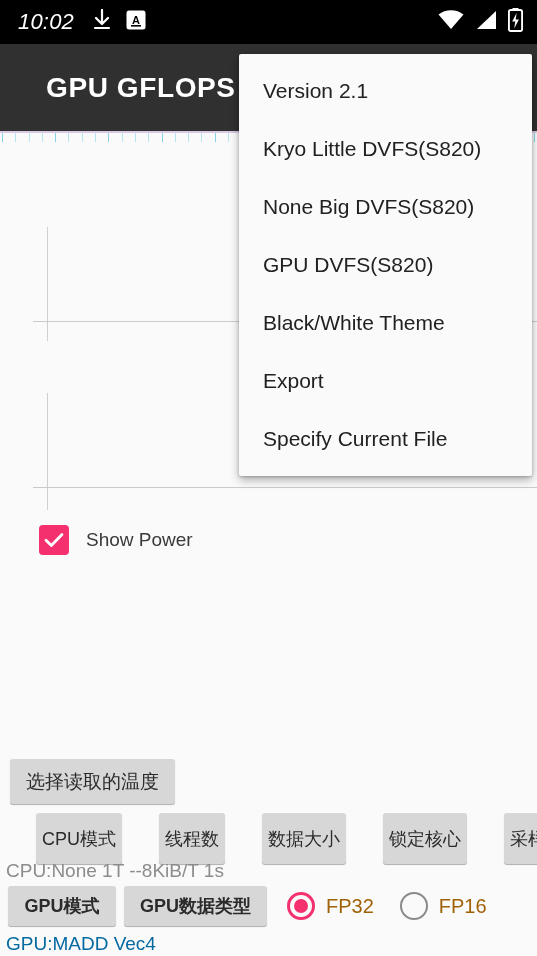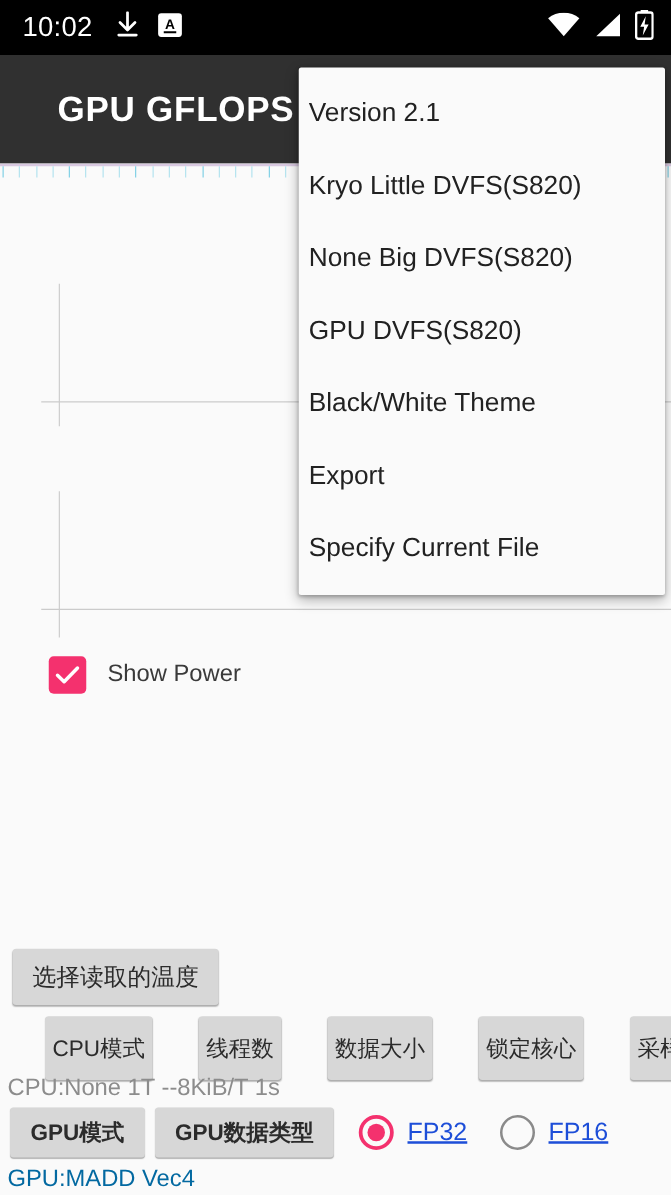--- a/index.html
+++ b/index.html
@@ -27,20 +27,21 @@
     align-items: center;
     box-sizing: border-box;
     padding: 0 14px 0 18px;
   }
   .status-time {
     color: #ffffff;
     font-size: 22px;
     font-weight: 500;
     letter-spacing: 0.2px;
     line-height: 1;
+    font-style: italic;
   }
   .status-left-icons {
     display: flex;
     align-items: center;
     gap: 14px;
     margin-left: 18px;
   }
   .status-right-icons {
     margin-left: auto;
     display: flex;
@@ -226,21 +227,21 @@
   .radio-outer {
     width: 28px; height: 28px;
     border-radius: 50%;
     box-sizing: border-box;
     display: flex; align-items: center; justify-content: center;
     flex: none;
   }
   .radio-outer.on  { border: 3px solid #F4316E; }
   .radio-outer.off { border: 2px solid #8a8a8a; }
   .radio-dot { width: 14px; height: 14px; border-radius: 50%; background: #F4316E; }
-  .radio-label { margin-left: 11px; font-size: 20px; color: #1d4ed8; text-decoration: underline; }
+  .radio-label { margin-left: 11px; font-size: 20px; color: #a16207; }
 
   .gpu-status {
     position: absolute;
     top: 802px;
     left: 6px;
     font-size: 19px;
     color: #0369a1;
   }
   .menu {
     position: absolute;
@@ -251,21 +252,21 @@
     border-radius: 2px;
     box-shadow: 0 4px 10px rgba(0,0,0,0.30), 0 1px 3px rgba(0,0,0,0.22);
     padding: 8px 0 8px 0;
     box-sizing: border-box;
     z-index: 50;
   }
   .menu-item {
     height: 58px;
     display: flex;
     align-items: center;
-    padding-left: 8px;
+    padding-left: 24px;
     font-size: 21px;
     color: #212121;
     cursor: pointer;
     white-space: nowrap;
   }
 </style>
 </head>
 <body>
 
 <div class="status-bar">

